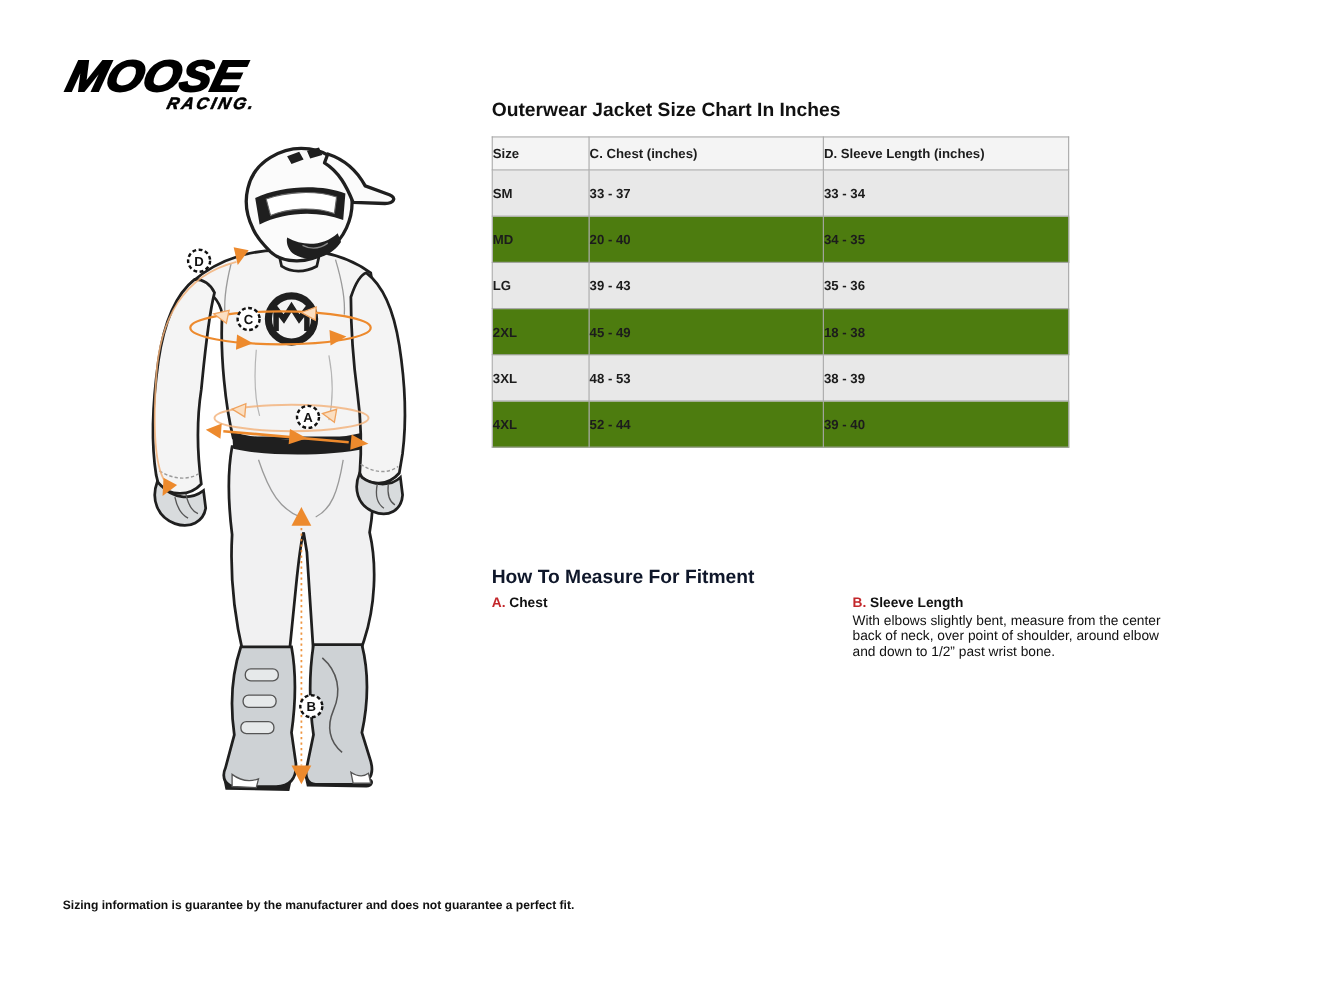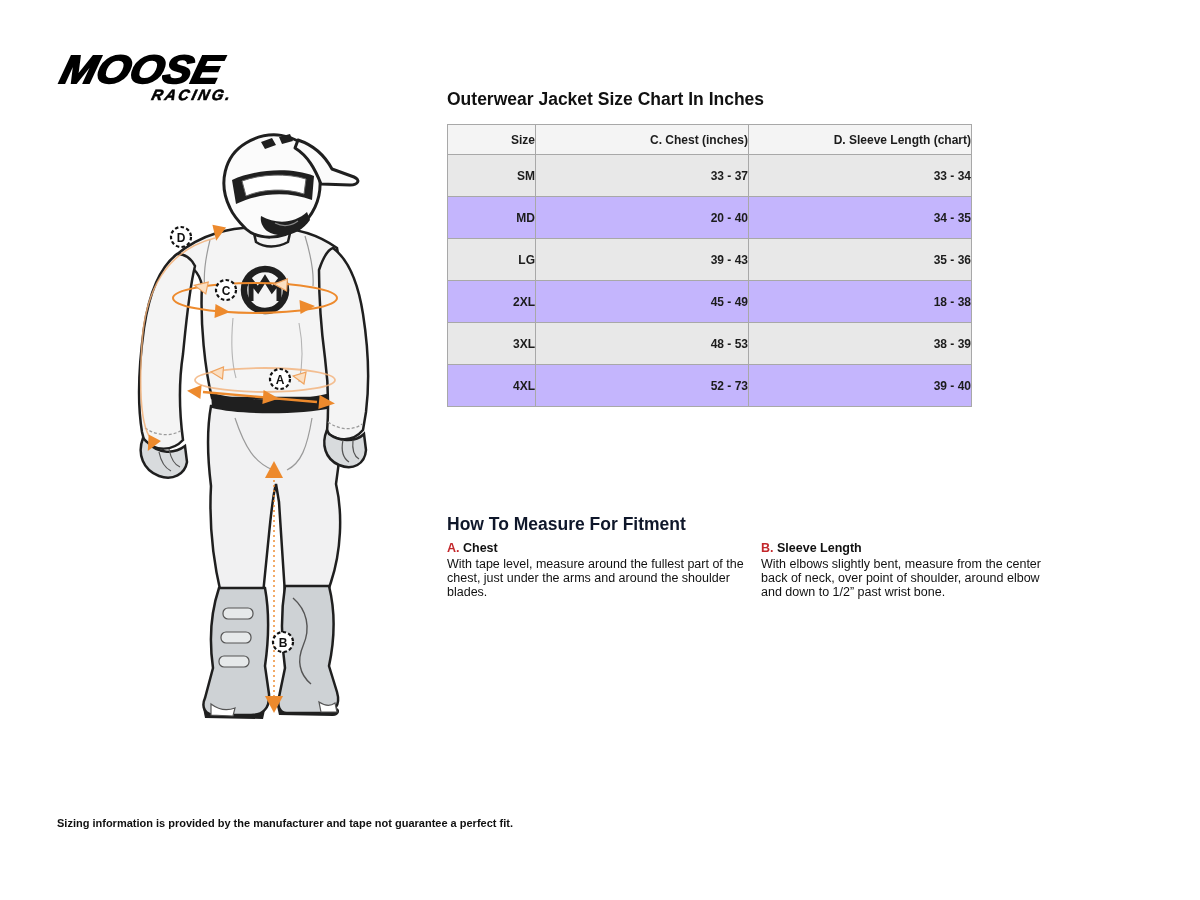--- a/index.html
+++ b/index.html
@@ -26,31 +26,31 @@
     font-style:italic;font-weight:700;font-size:15px;letter-spacing:2.5px;
     transform:skewX(-14deg);transform-origin:left top;
     text-align:right;padding-right:14px;margin-top:-2px;color:#000;
     -webkit-text-stroke:0.6px #000;
   }
 
   
   .chart-title{position:absolute;left:447px;top:89px;margin:0;font-size:17.5px;font-weight:700;color:#111;text-align:center;}
   table.size-table{position:absolute;left:447px;top:124px;width:524px;border-collapse:collapse;table-layout:fixed;}
   .size-table th,.size-table td{
-    border:1px solid var(--border-gray);text-align:right;vertical-align:middle;
+    border:1px solid var(--border-gray);text-align:left;vertical-align:middle;
     font-size:12px;font-weight:700;color:var(--ink);padding:0;
   }
   .size-table thead th{height:29px;background:var(--header-bg);}
-  .size-table tbody td{height:41px;background:#c4b5fd;}
+  .size-table tbody td{height:41px;background:#4d7c0f;}
   .size-table tbody tr:nth-child(odd) td{background:var(--row-alt);}
   .col-size{width:88px;} .col-chest{width:213px;} .col-sleeve{width:223px;}
 
   
   .measure-heading{position:absolute;left:447px;top:514px;margin:0;font-size:17.5px;font-weight:700;color:#0f172a;}
-  .measure-cols{position:absolute;left:447px;top:541px;width:660px;display:flex;gap:14px;}
+  .measure-cols{position:absolute;left:447px;top:541px;width:660px;display:flex;gap:28px;}
   .measure-col{width:300px;}
   .measure-label{font-size:12.5px;font-weight:700;color:#111;}
   .measure-label .red{color:var(--label-red);}
   .measure-text{margin:2px 0 0 0;font-size:12.5px;line-height:14px;color:#111;}
 
   
   .disclaimer{position:absolute;left:57px;top:817px;font-size:11px;font-weight:700;line-height:12.5px;color:#111;}
 
   
   .rider{position:absolute;left:115px;top:118px;width:320px;height:620px;}
@@ -177,21 +177,21 @@
   <table class="size-table">
     <colgroup>
       <col class="col-size">
         <col class="col-chest">
         <col class="col-sleeve">
     </colgroup>
     <thead>
       <tr>
         <th>Size</th>
         <th>C. Chest (inches)</th>
-        <th>D. Sleeve Length (chart)</th>
+        <th>D. Sleeve Length (inches)</th>
       </tr>
     </thead>
     <tbody>
         <tr>
           <td>SM</td>
           <td>33 - 37</td>
           <td>33 - 34</td>
         </tr>
         <tr>
           <td>MD</td>
@@ -208,41 +208,40 @@
           <td>45 - 49</td>
           <td>18 - 38</td>
         </tr>
         <tr>
           <td>3XL</td>
           <td>48 - 53</td>
           <td>38 - 39</td>
         </tr>
         <tr>
           <td>4XL</td>
-          <td>52 - 73</td>
+          <td>52 - 44</td>
           <td>39 - 40</td>
         </tr>
       </tbody>
   </table>
 
   <h2 class="measure-heading">How To Measure For Fitment</h2>
   <div class="measure-cols">
     <div class="measure-col">
       <div class="measure-label">
         <span class="red">A.</span>
         <span>Chest</span>
       </div>
-      <p class="measure-text">With tape level, measure around the fullest part of the chest, just under the arms and around the shoulder blades.</p>
     </div>
     <div class="measure-col">
       <div class="measure-label">
         <span class="red">B.</span>
         <span>Sleeve Length</span>
       </div>
       <p class="measure-text">With elbows slightly bent, measure from the center back of neck, over point of shoulder, around elbow and down to 1/2” past wrist bone.</p>
     </div>
   </div>
 
   <div class="disclaimer">
-    <div>Sizing information is provided by the manufacturer and tape not guarantee a perfect fit.</div>
+    <div>Sizing information is guarantee by the manufacturer and does not guarantee a perfect fit.</div>
   </div>
 
 </div>
 
 </body></html>

